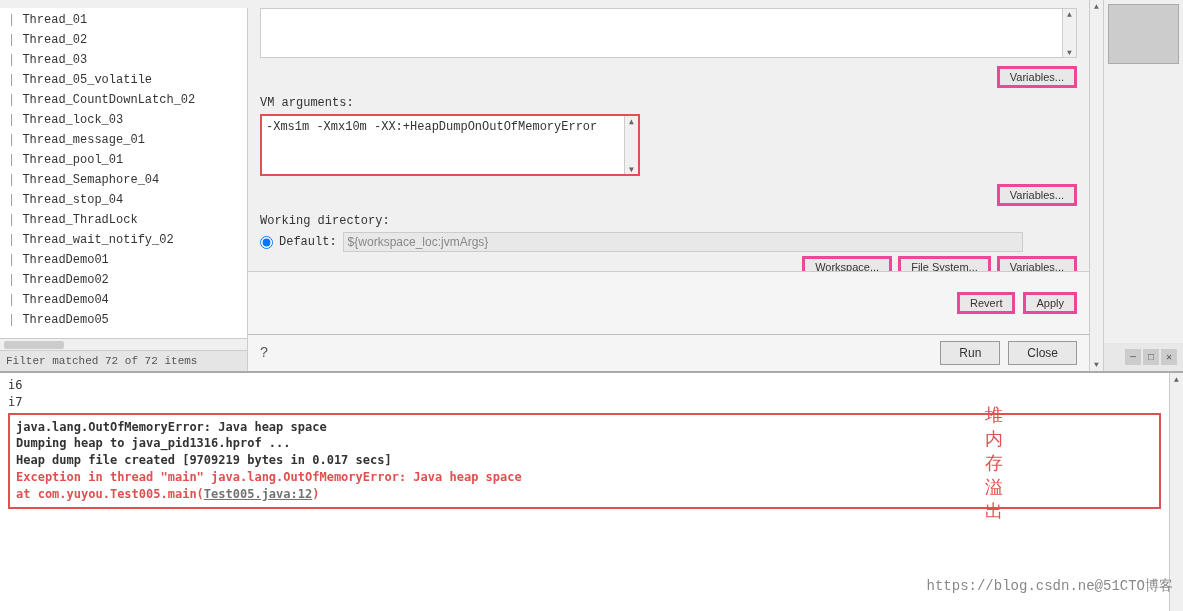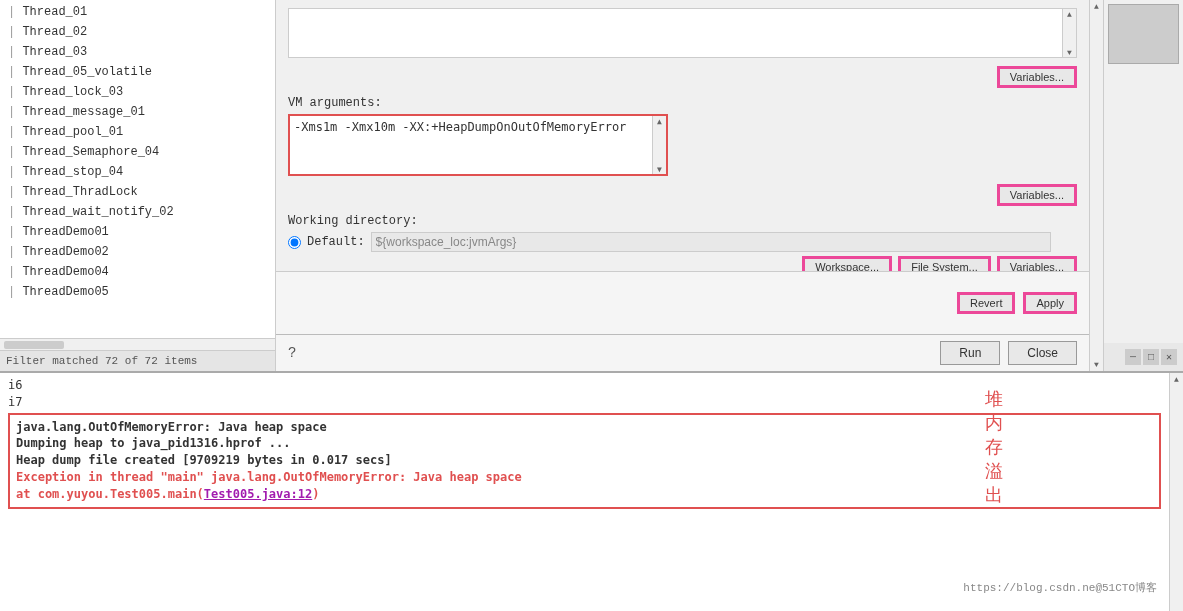--- a/index.html
+++ b/index.html
@@ -16,26 +16,27 @@
 
     .top-section {
       display: flex;
       flex: 1;
       min-height: 0;
       background: #f0f0f0;
     }
 
     
     .sidebar {
-      width: 276px;
+      width: 248px;
       background: #fff;
       border-right: 1px solid #ccc;
       display: flex;
       flex-direction: column;
       overflow: hidden;
+      margin-top: 8px;
     }
     .sidebar-list {
       flex: 1;
       overflow-y: auto;
       overflow-x: hidden;
       padding: 2px 0;
     }
     .sidebar-item {
       padding: 1px 4px 1px 8px;
       cursor: pointer;
@@ -146,20 +147,21 @@
       min-height: 60px;
       font-family: 'Consolas', monospace;
       font-size: 12px;
       color: #333;
       position: relative;
       width: 380px;
     }
     .vm-args-textarea-inner {
       width: calc(100% - 14px);
       min-height: 50px;
+      font-family: Liberation Mono, monospace;
     }
 
     
     .working-dir-section {}
     .radio-row {
       display: flex;
       align-items: center;
       gap: 6px;
       margin-bottom: 4px;
     }
@@ -238,37 +240,37 @@
       background: #fff;
       font-weight: bold;
     }
     .console-error-normal {
       color: #333;
     }
     .console-error-red {
       color: #e05050;
     }
     .console-error-link {
-      color: #a21caf;
+      color: #737373;
       text-decoration: underline;
       cursor: pointer;
     }
 
     .watermark {
       position: absolute;
-      right: 26px;
+      right: 10px;
       bottom: 16px;
-      font-size: 11px;
+      font-size: 14px;
       color: #888;
     }
 
     .heap-label {
       position: absolute;
       right: 90px;
-      bottom: 64px;
+      bottom: 48px;
       font-size: 18px;
       color: #e05050;
       font-family: Liberation Mono, monospace;
     }
 
     .right-scroll-bar {
       width: 14px;
       background: #f0f0f0;
       border-left: 1px solid #ccc;
     }
@@ -323,20 +325,21 @@
 
 <div class="top-section">
 
   <div class="sidebar">
     <div class="sidebar-list">
 
     <div class="sidebar-item">Thread_01</div>
         <div class="sidebar-item">Thread_02</div>
         <div class="sidebar-item">Thread_03</div>
         <div class="sidebar-item">Thread_05_volatile</div>
+        <div class="sidebar-item">Thread_CountDownLatch_02</div>
         <div class="sidebar-item">Thread_lock_03</div>
         <div class="sidebar-item">Thread_message_01</div>
         <div class="sidebar-item">Thread_pool_01</div>
         <div class="sidebar-item">Thread_Semaphore_04</div>
         <div class="sidebar-item">Thread_stop_04</div>
         <div class="sidebar-item">Thread_ThradLock</div>
         <div class="sidebar-item">Thread_wait_notify_02</div>
         <div class="sidebar-item">ThreadDemo01</div>
         <div class="sidebar-item">ThreadDemo02</div>
         <div class="sidebar-item">ThreadDemo04</div>

